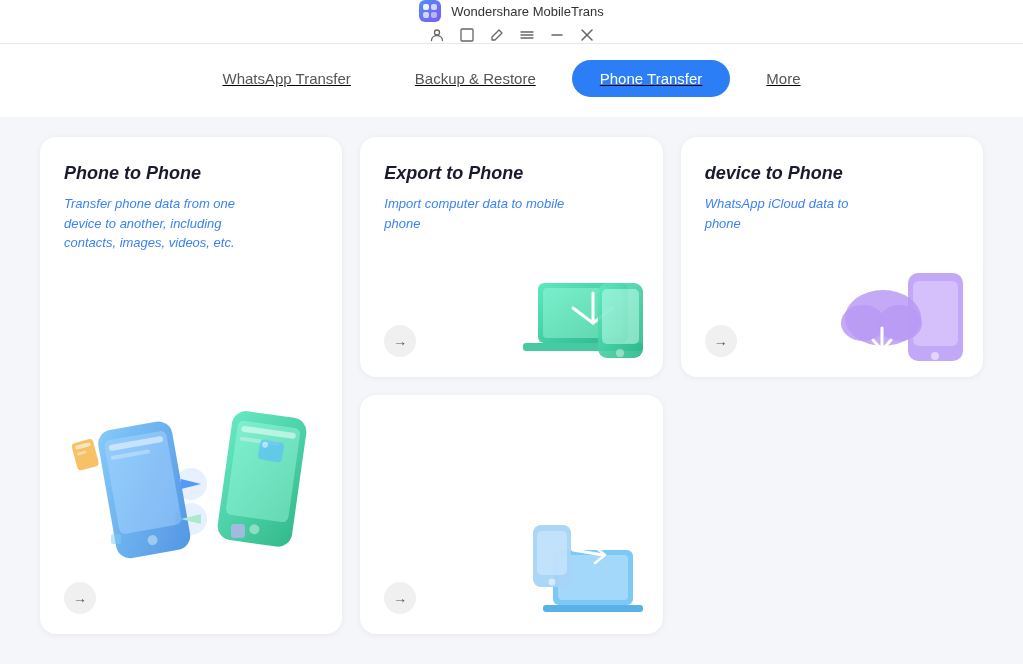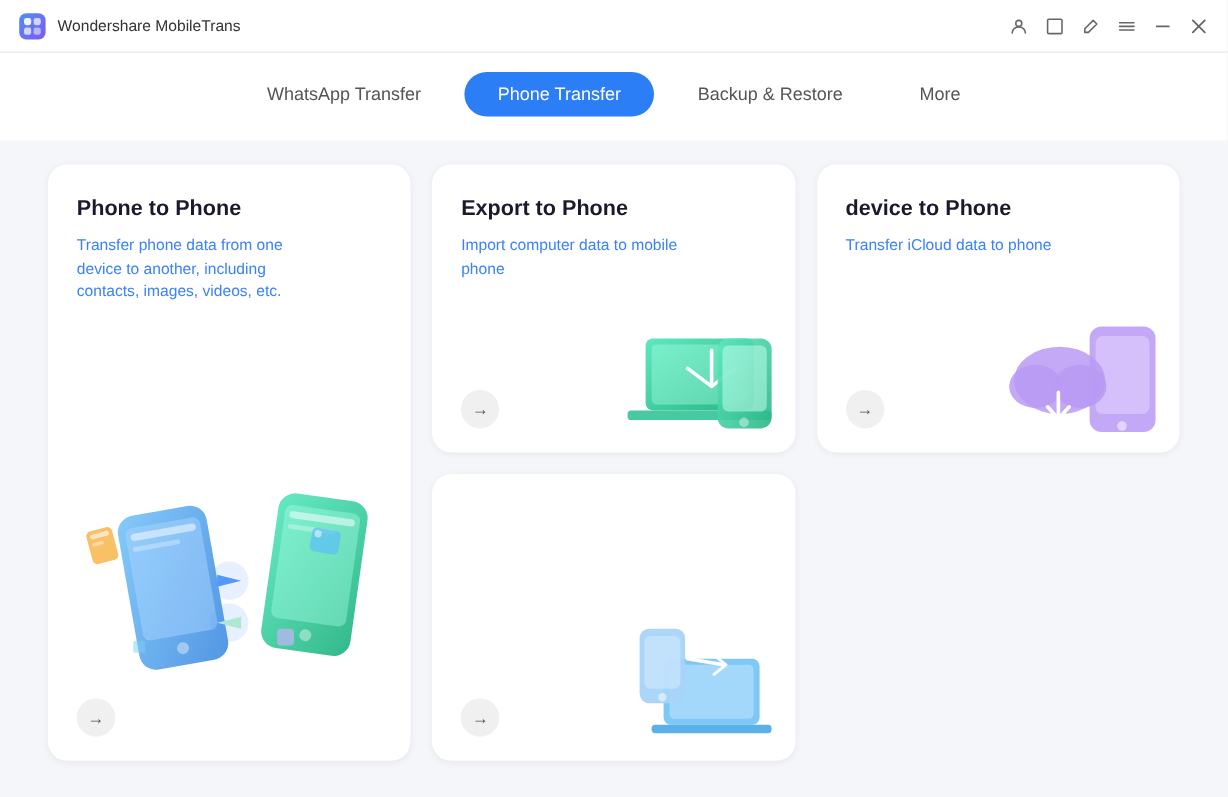--- a/index.html
+++ b/index.html
@@ -16,20 +16,21 @@
     
     .title-bar {
       background: #ffffff;
       display: flex;
       align-items: center;
       justify-content: space-between;
       padding: 0 16px;
       height: 44px;
       border-bottom: 1px solid #e8e8e8;
       flex-shrink: 0;
+      flex-direction: column;
     }
     .title-bar-left {
       display: flex;
       align-items: center;
       gap: 10px;
     }
     .app-logo {
       width: 22px;
       height: 22px;
       border-radius: 6px;
@@ -61,20 +62,21 @@
 
     
     .nav-bar {
       background: #ffffff;
       display: flex;
       align-items: center;
       justify-content: center;
       gap: 8px;
       padding: 16px 0 20px;
       flex-shrink: 0;
+      text-decoration: underline;
     }
     .nav-tab {
       padding: 10px 28px;
       border-radius: 50px;
       font-size: 15px;
       font-weight: 500;
       cursor: pointer;
       color: #555;
       background: transparent;
       border: none;
@@ -98,20 +100,21 @@
     
     .card {
       background: #ffffff;
       border-radius: 16px;
       padding: 26px 24px 8px;
       position: relative;
       overflow: hidden;
       cursor: pointer;
       transition: box-shadow 0.2s;
       box-shadow: 0 1px 6px rgba(0,0,0,0.06);
+      font-style: italic;
     }
     .card-large {
       grid-row: span 2;
     }
     .card-title {
       font-size: 18px;
       font-weight: 700;
       color: #1a1a2e;
       margin-bottom: 10px;
     }
@@ -184,22 +187,22 @@
       <svg width="16" height="16" viewBox="0 0 16 16" fill="none">
         <line x1="3" y1="3" x2="13" y2="13" stroke="#666" stroke-width="1.5" stroke-linecap="round"></line>
         <line x1="13" y1="3" x2="3" y2="13" stroke="#666" stroke-width="1.5" stroke-linecap="round"></line>
       </svg>
     </div>
   </div>
 </div>
 
 <div class="nav-bar">
   <button class="nav-tab">WhatsApp Transfer</button>
+  <button class="nav-tab">Backup &amp; Restore</button>
   <button class="nav-tab active">Phone Transfer</button>
-  <button class="nav-tab">Backup &amp; Restore</button>
   <button class="nav-tab">More</button>
 </div>
 
 <div class="main-content">
 
   <div class="card card-large">
     <div class="card-title">Phone to Phone</div>
     <div class="card-desc">Transfer phone data from one device to another, including contacts, images, videos, etc.</div>
 
     <div style="position:absolute; bottom:50px; left:0; right:0; display:flex; justify-content:center;">
@@ -285,21 +288,21 @@
         </defs>
       </svg>
     </div>
     <div class="card-arrow">
       <span>→</span>
     </div>
   </div>
 
   <div class="card">
     <div class="card-title">device to Phone</div>
-    <div class="card-desc">Transfer iCloud data to phone</div>
+    <div class="card-desc">WhatsApp iCloud data to phone</div>
     <div style="position:absolute; right:10px; bottom:10px;">
       <svg width="135" height="110" viewBox="0 0 135 110" fill="none">
 
         <g transform="translate(60, 20)">
           <rect x="10" y="0" width="55" height="88" rx="10" fill="#c4a8f8"></rect>
           <rect x="15" y="8" width="45" height="65" rx="6" fill="#e8d8ff" opacity="0.5"></rect>
           <circle cx="37" cy="83" r="4" fill="white" opacity="0.5"></circle>
         </g>
 
         <g transform="translate(0, 15)">

